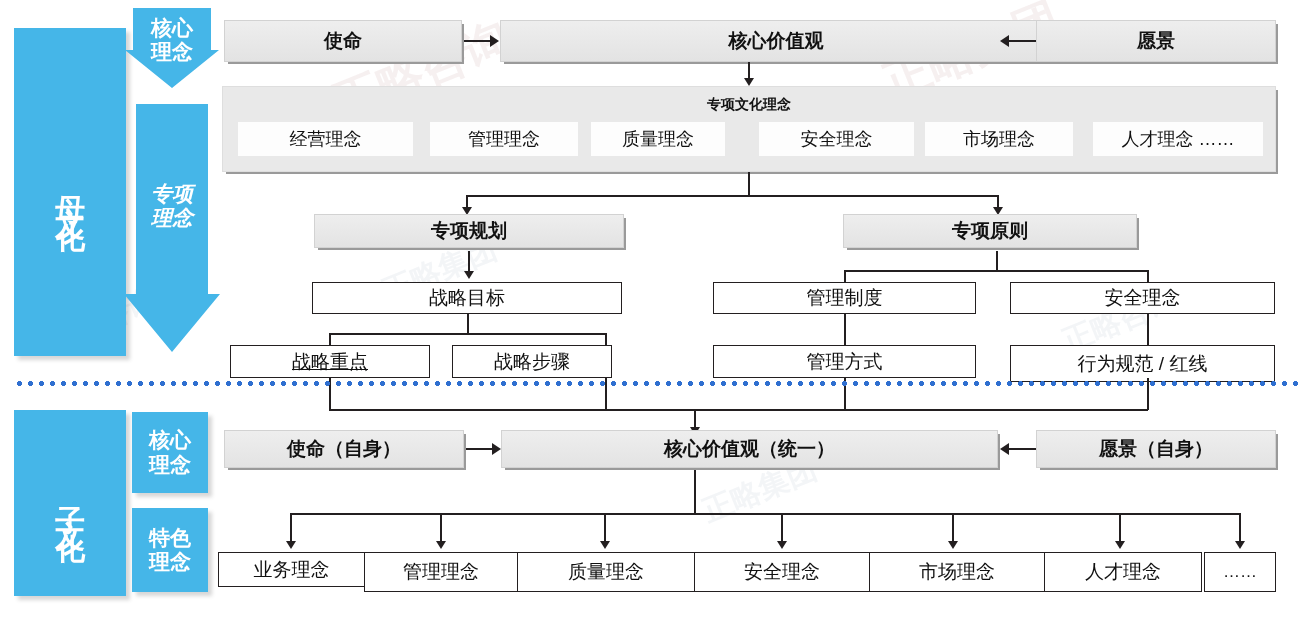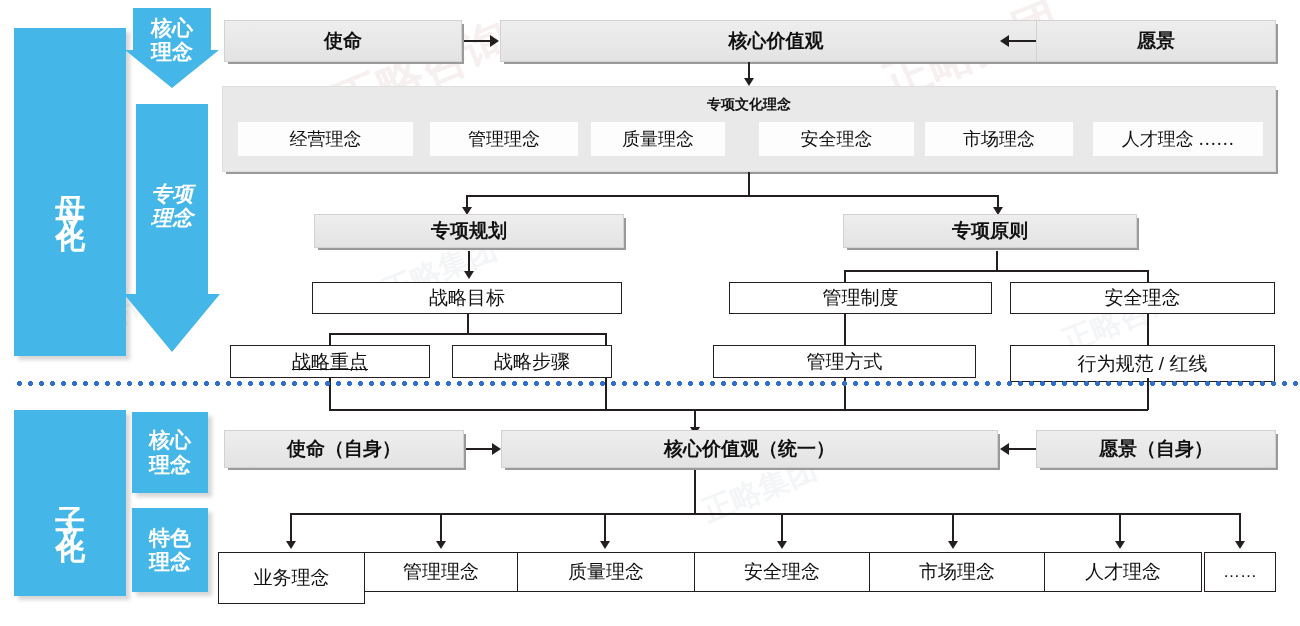--- a/index.html
+++ b/index.html
@@ -87,21 +87,20 @@
   }
   .chip{
     position:absolute;
     background:#fdfdfd;
     display:flex;
     align-items:center;
     justify-content:center;
     font-size:18px;
     color:#111;
     box-sizing:border-box;
-    font-family:Liberation Serif, serif;
   }
 
   
   .wbox{
     position:absolute;
     background:#ffffff;
     border:1.6px solid #231f20;
     box-sizing:border-box;
     display:flex;
     align-items:center;
@@ -237,21 +236,21 @@
 
   <div class="wbox" style="left:230px;top:345px;width:200px;height:33px;text-decoration:underline;">战略重点</div>
   <div class="wbox" style="left:452px;top:345px;width:160px;height:33px;">战略步骤</div>
 
   <div class="gbox" style="left:843px;top:214px;width:294px;height:34px;">专项原则</div>
   <div class="ln lnv" style="left:996px;top:251px;height:20px;"></div>
   <div class="ln lnh" style="left:844px;top:270px;width:304px;"></div>
   <div class="ln lnv" style="left:844px;top:270px;height:14px;"></div>
   <div class="ln lnv" style="left:1147px;top:270px;height:14px;"></div>
 
-  <div class="wbox" style="left:713px;top:282px;width:263px;height:32px;margin-left:16px;">管理制度</div>
+  <div class="wbox" style="left:713px;top:282px;width:263px;height:32px;">管理制度</div>
   <div class="wbox" style="left:1010px;top:282px;width:265px;height:32px;">安全理念</div>
 
   <div class="ln lnv" style="left:844px;top:314px;height:31px;"></div>
   <div class="ln lnv" style="left:1147px;top:314px;height:31px;"></div>
 
   <div class="wbox" style="left:713px;top:345px;width:263px;height:33px;">管理方式</div>
   <div class="wbox" style="left:1010px;top:345px;width:265px;height:37px;">行为规范 / 红线</div>
 
   <div class="ln lnv" style="left:329px;top:378px;height:32px;"></div>
   <div class="ln lnv" style="left:605px;top:378px;height:32px;"></div>
@@ -303,21 +302,21 @@
   <div class="ah-down" style="left:600px;top:541px;"></div>
   <div class="ln lnv" style="left:781px;top:513px;height:30px;"></div>
   <div class="ah-down" style="left:777px;top:541px;"></div>
   <div class="ln lnv" style="left:952px;top:513px;height:30px;"></div>
   <div class="ah-down" style="left:948px;top:541px;"></div>
   <div class="ln lnv" style="left:1119px;top:513px;height:30px;"></div>
   <div class="ah-down" style="left:1115px;top:541px;"></div>
   <div class="ln lnv" style="left:1239px;top:513px;height:30px;"></div>
   <div class="ah-down" style="left:1235px;top:541px;"></div>
 
-  <div class="wbox" style="left:218px;top:552px;width:147px;height:52px;">业务理念</div>
+  <div class="wbox" style="left:218px;top:552px;width:147px;height:35px;">业务理念</div>
   <div class="wbox" style="left:364px;top:552px;width:154px;height:40px;">管理理念</div>
   <div class="wbox" style="left:517px;top:552px;width:178px;height:40px;">质量理念</div>
   <div class="wbox" style="left:694px;top:552px;width:176px;height:40px;">安全理念</div>
   <div class="wbox" style="left:869px;top:552px;width:176px;height:40px;">市场理念</div>
   <div class="wbox" style="left:1044px;top:552px;width:158px;height:40px;">人才理念</div>
   <div class="wbox small" style="left:1204px;top:552px;width:72px;height:40px;">……</div>
 
 </div>
 
 </body></html>

